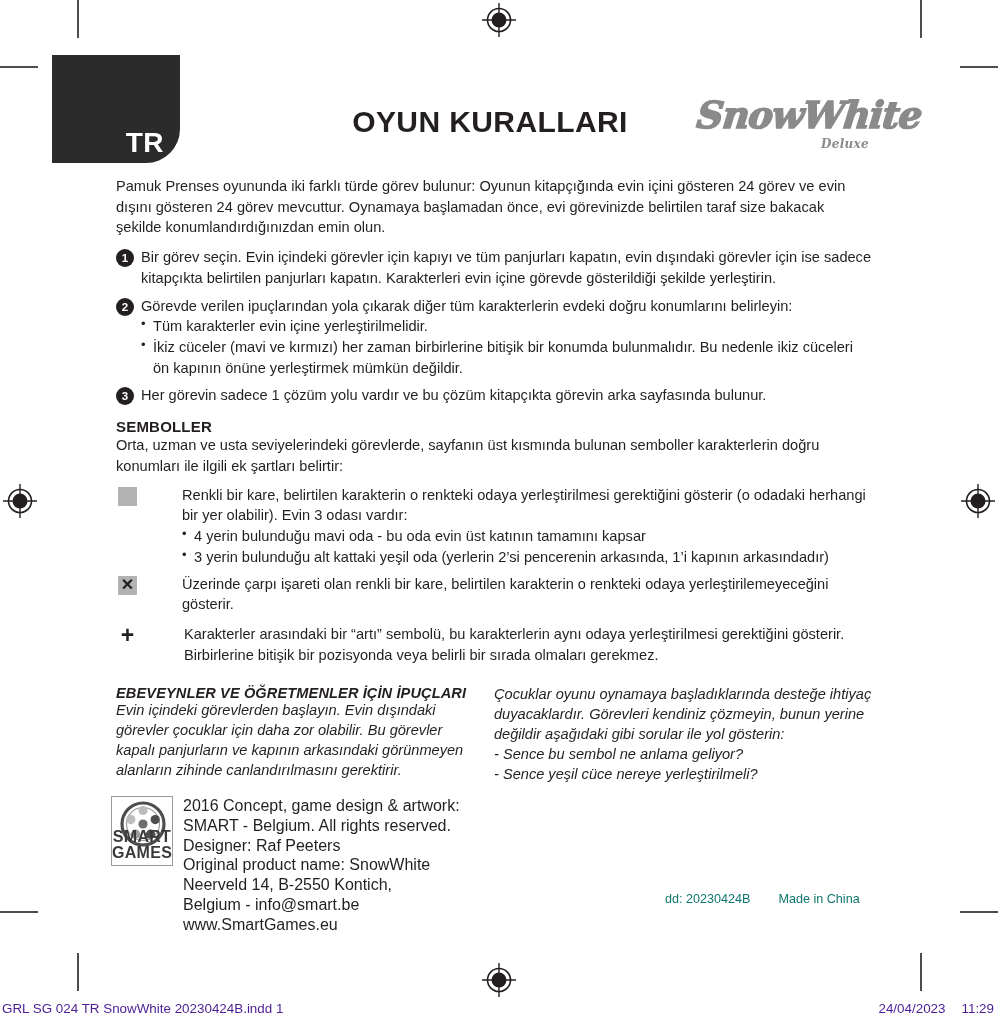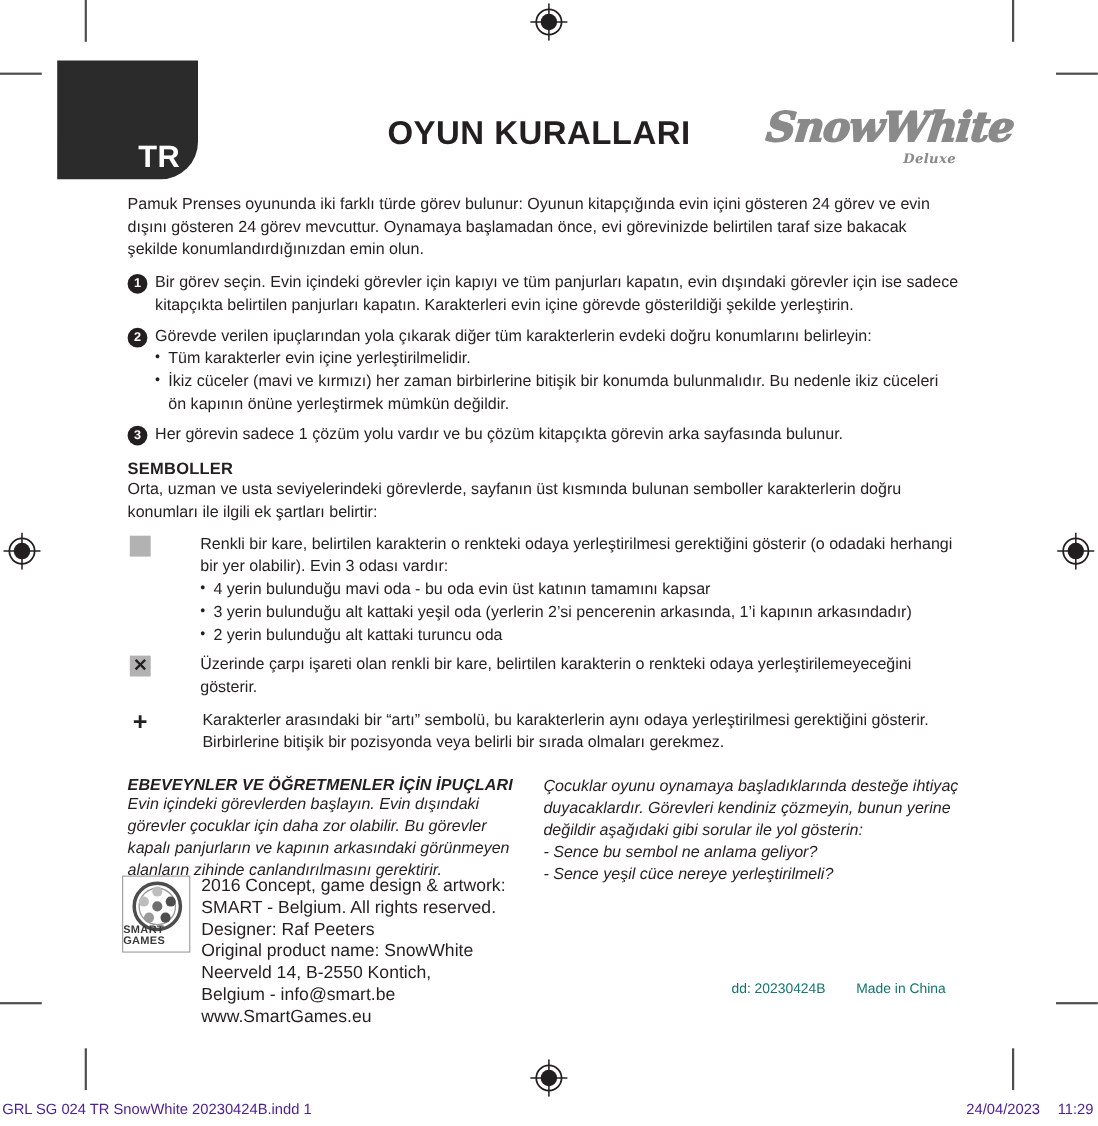--- a/index.html
+++ b/index.html
@@ -169,23 +169,23 @@
   .smart-logo {
     width: 62px; height: 70px;
     border: 1px solid #9a9a9a;
     position: relative;
     flex: 0 0 auto;
   }
   .smart-logo .ring { position: absolute; left: 7px; top: 3px; }
   .smart-text {
     position: absolute;
     left: 0; right: 0; bottom: 4px;
-    text-align: left;
+    text-align: center;
     font-family: "Liberation Sans", sans-serif;
-    font-size: 10px;
+    font-size: 16px;
     font-weight: bold;
     line-height: 1.0;
     color: #3a3a3a;
     letter-spacing: 0.3px;
   }
   .credits {
     margin-left: 10px;
     font-size: 16px;
     line-height: 1.24;
     color: #231f20;
@@ -292,21 +292,20 @@
 
   <div class="sym-row">
     <div class="sym-icon">
         <span class="sq"></span>
       </div>
     <div class="sym-body">
       <p>Renkli bir kare, belirtilen karakterin o renkteki odaya yerleştirilmesi gerektiğini gösterir (o odadaki herhangi bir yer olabilir). Evin 3 odası vardır:</p>
       <ul class="sublist">
         <li>4 yerin bulunduğu mavi oda - bu oda evin üst katının tamamını kapsar</li>
         <li>3 yerin bulunduğu  alt kattaki yeşil oda (yerlerin 2’si pencerenin arkasında, 1’i kapının arkasındadır)</li>
-        <li>2 yerin bulunduğu alt kattaki turuncu oda</li>
       </ul>
     </div>
   </div>
 
   <div class="sym-row">
     <div class="sym-icon">
       <span class="sq-x">✕</span>
     </div>
     <div class="sym-body">
       <p>Üzerinde çarpı işareti olan renkli bir kare, belirtilen karakterin o renkteki odaya yerleştirilemeyeceğini gösterir.</p>

